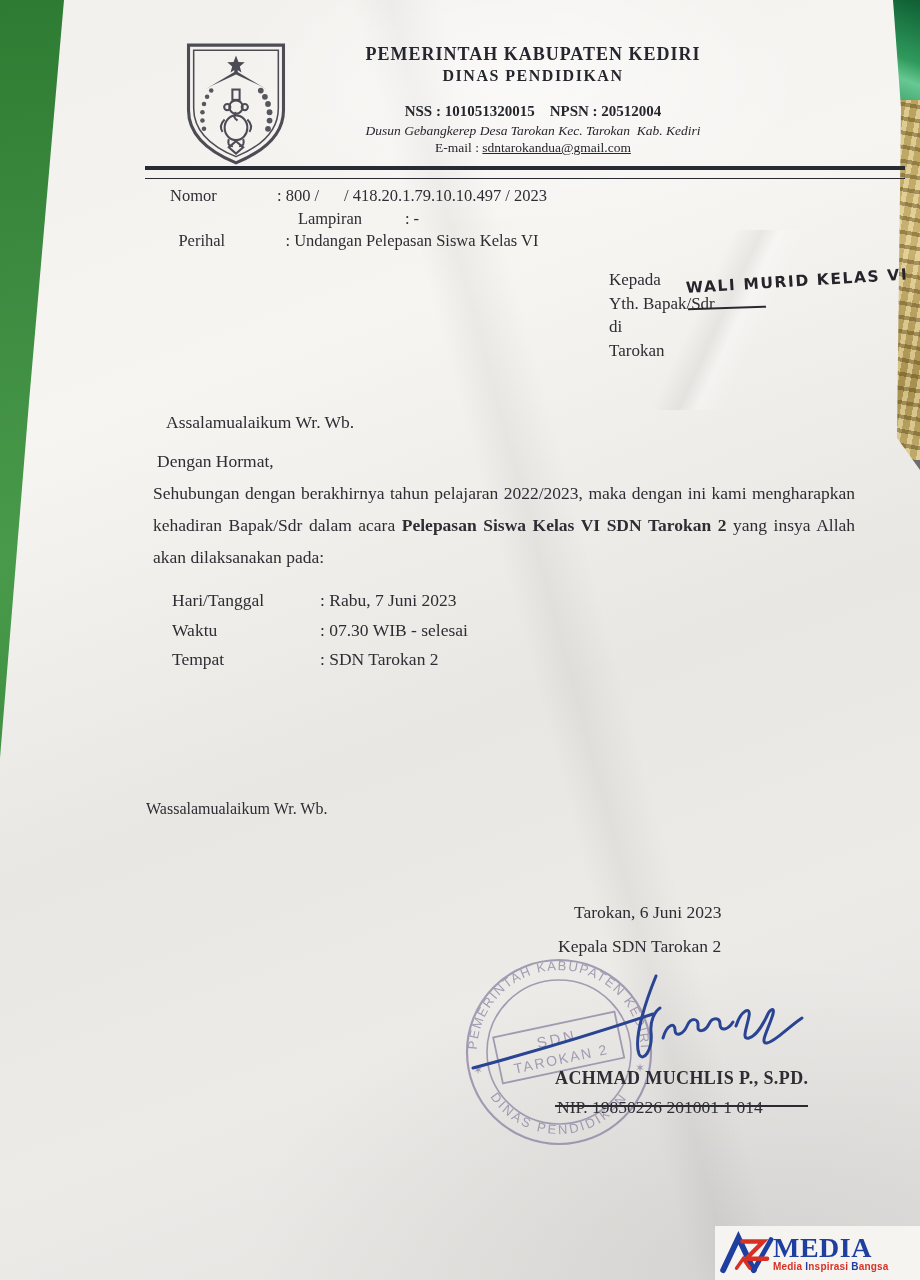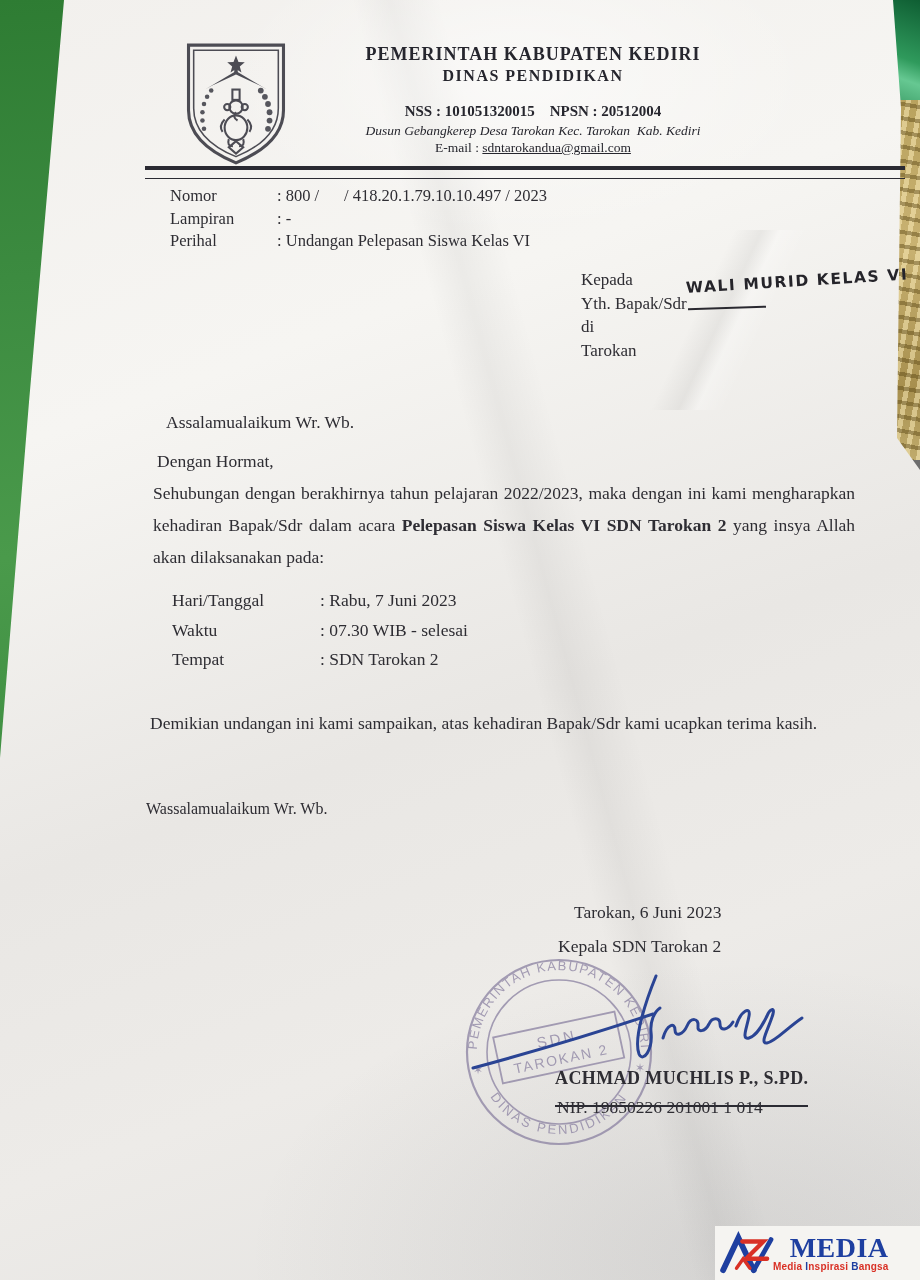--- a/index.html
+++ b/index.html
@@ -51,26 +51,26 @@
   .hdr-l2{font-size:16px;font-weight:bold;letter-spacing:1.5px;margin-top:2px;}
   .hdr-l3{font-size:22.5px;font-weight:bold;letter-spacing:.5px;margin-top:3px;}
   .hdr-l4{font-size:15px;font-weight:bold;margin-top:18px;white-space:pre;}
   .hdr-l5{font-size:13.5px;font-style:italic;margin-top:3px;white-space:pre;}
   .hdr-l6{font-size:13.5px;margin-top:1px;}
   .hdr-email{text-decoration:underline;}
   .rule{left:145px;top:166px;width:760px;height:8px;border-top:4px solid #2a2a32;border-bottom:1.5px solid #2a2a32;}
 
   
   .meta{left:170px;top:186px;font-size:16.5px;}
-  .meta-row{height:22.5px;display:flex;}
+  .meta-row{height:22.5px;display:flex;justify-content:center;}
   .meta-label{width:107px;}
   .meta-value{white-space:pre;}
 
   
-  .recip{left:581px;top:268px;font-size:17px;line-height:23.5px;}
+  .recip{left:609px;top:268px;font-size:17px;line-height:23.5px;}
   .handwritten{
     left:686px;top:279px;width:240px;
     font-family:"DejaVu Sans", sans-serif;font-size:15.5px;font-weight:600;
     letter-spacing:1.6px;transform:rotate(-3.5deg);transform-origin:left center;
     color:#25242a;white-space:nowrap;
   }
   .hand-underline{left:688px;top:307px;width:78px;height:2px;background:#2a2930;transform:rotate(-2deg);}
 
   
   .salutation{left:166px;top:412px;font-size:17.5px;}
@@ -87,21 +87,21 @@
   .sig-title{left:558px;top:936px;font-size:17.5px;}
   .stamp{left:461px;top:954px;width:196px;height:196px;opacity:.78;filter:blur(.3px);}
   .signature{left:455px;top:962px;width:355px;height:125px;}
   .sig-name{left:555px;top:1068px;font-size:18px;font-weight:bold;letter-spacing:.4px;
     border-bottom:2.5px solid #2b2b33;padding-bottom:16px;}
   .sig-nip{left:557px;top:1097px;font-size:17.5px;}
 
   
   .wm{left:715px;top:1226px;width:205px;height:54px;background:#f5f4f1;display:flex;align-items:center;}
   .wm-mark{width:62px;height:46px;margin-left:2px;flex:0 0 auto;}
-  .wm-text{display:flex;flex-direction:column;align-items:flex-end;margin-left:-6px;}
+  .wm-text{display:flex;flex-direction:column;align-items:flex-start;margin-left:-6px;}
   .wm-brand{font-family:"Liberation Serif", serif;font-weight:bold;font-size:28px;line-height:26px;color:#1e3fa0;letter-spacing:.5px;}
   .wm-tagline{font-family:"Liberation Sans", sans-serif;font-weight:bold;font-size:10px;color:#d93025;letter-spacing:.2px;}
   .wm-blue{color:#1e3fa0;}
 </style>
 </head>
 <body>
 
 <div class="bg-left"></div>
 <div class="bg-right-green"></div>
 <div class="bg-right-weave"></div>
@@ -194,21 +194,20 @@
     <div class="sched-row">
       <span class="sched-label">Waktu</span>
       <span>: 07.30 WIB - selesai</span>
     </div>
     <div class="sched-row">
       <span class="sched-label">Tempat</span>
       <span>: SDN Tarokan 2</span>
     </div>
   </div>
 
-  <div class="abs closing">Demikian undangan ini kami sampaikan, atas kehadiran Bapak/Sdr kami ucapkan terima kasih.</div>
   <div class="abs wassalam">Wassalamualaikum Wr. Wb.</div>
 
   <div class="abs place-date">Tarokan, 6 Juni 2023</div>
   <div class="abs sig-title">Kepala SDN Tarokan 2</div>
 
   <svg class="abs stamp" viewBox="0 0 196 196">
     <g stroke="#8e85a4" fill="none">
       <circle cx="98" cy="98" r="92" stroke-width="2.2"></circle>
       <circle cx="98" cy="98" r="72" stroke-width="1.6"></circle>
     </g>

